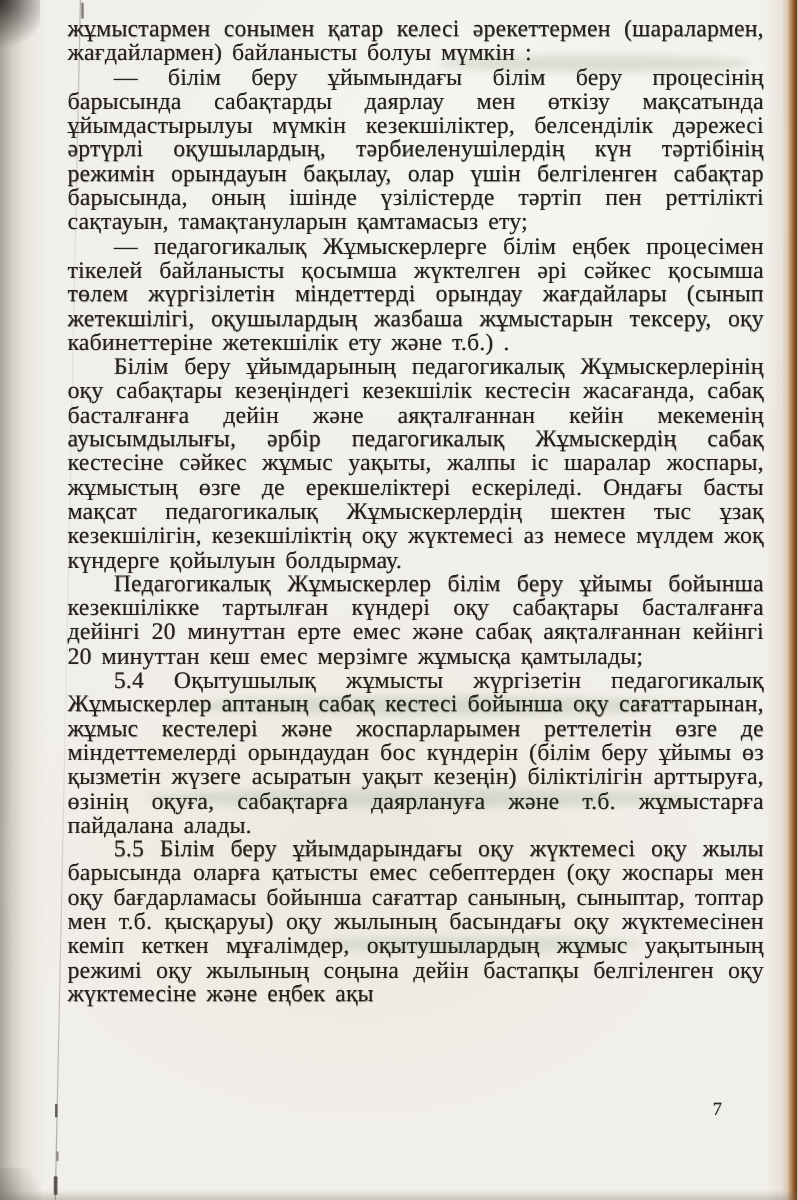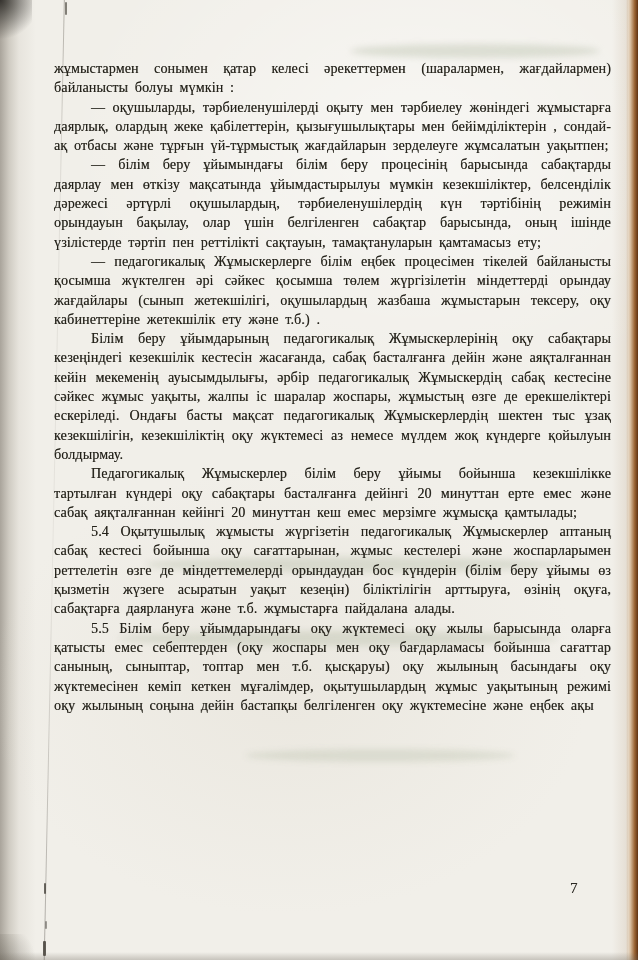--- a/index.html
+++ b/index.html
@@ -69,27 +69,26 @@
   .smudge.s1 { left: 350px; top: 44px;  width: 250px; height: 14px; }
   .smudge.s2 { left: 145px; top: 557px; width: 415px; height: 15px; }
   .smudge.s3 { left: 118px; top: 631px; width: 440px; height: 15px; }
   .smudge.s4 { left: 245px; top: 749px; width: 270px; height: 13px; opacity: .85; }
   
   .text-block {
     position: absolute;
     left: 54px; top: 14px;
     width: 557px;
     color: #232119;
-    font-size: 14px;
+    font-size: 19px;
     line-height: 19.3px;
     text-align: justify;
     letter-spacing: 0.15px;
     word-spacing: 3px;
     text-shadow: 0.3px 0.3px 0.6px rgba(42,40,35,0.55);
-    margin-top: 45px;
   }
   .text-block p {
     margin: 0;
     text-indent: 37px;
   }
   .text-block p.no-indent { text-indent: 0; }
   .page-number {
     position: absolute;
     left: 570px; top: 880px;
     color: #2a2822;
@@ -109,21 +108,20 @@
   <div class="mark m4"></div>
   <div class="corner-tl"></div>
   <div class="corner-bl"></div>
   <div class="smudge s1"></div>
   <div class="smudge s2"></div>
   <div class="smudge s3"></div>
   <div class="smudge s4"></div>
 
   <div class="text-block">
     <p class="no-indent">жұмыстармен сонымен қатар келесі әрекеттермен (шаралармен, жағдайлармен) байланысты болуы мүмкін :</p>
-    <p>— оқушыларды, тәрбиеленушілерді оқыту мен тәрбиелеу жөніндегі жұмыстарға даярлық, олардың жеке қабілеттерін, қызығушылықтары мен бейімділіктерін , сондай-ақ отбасы және тұрғын үй-тұрмыстық жағдайларын зерделеуге жұмсалатын уақытпен;</p>
     <p>— білім беру ұйымындағы білім беру  процесінің барысында сабақтарды даярлау мен өткізу мақсатында ұйымдастырылуы мүмкін кезекшіліктер, белсенділік дәрежесі әртүрлі оқушылардың, тәрбиеленушілердің күн тәртібінің режимін орындауын бақылау, олар үшін белгіленген сабақтар барысында, оның ішінде үзілістерде тәртіп пен реттілікті сақтауын, тамақтануларын қамтамасыз ету;</p>
     <p>— педагогикалық Жұмыскерлерге білім еңбек процесімен тікелей байланысты қосымша жүктелген әрі сәйкес қосымша төлем жүргізілетін міндеттерді орындау жағдайлары (сынып жетекшілігі, оқушылардың жазбаша жұмыстарын тексеру, оқу кабинеттеріне жетекшілік ету және т.б.) .</p>
     <p>Білім беру ұйымдарының педагогикалық Жұмыскерлерінің оқу сабақтары кезеңіндегі кезекшілік кестесін жасағанда, сабақ басталғанға дейін және аяқталғаннан кейін мекеменің ауысымдылығы, әрбір педагогикалық Жұмыскердің сабақ кестесіне сәйкес жұмыс уақыты, жалпы іс шаралар жоспары, жұмыстың өзге де ерекшеліктері ескеріледі. Ондағы басты мақсат педагогикалық Жұмыскерлердің шектен тыс ұзақ кезекшілігін, кезекшіліктің оқу жүктемесі аз немесе мүлдем жоқ күндерге қойылуын болдырмау.</p>
     <p>Педагогикалық Жұмыскерлер білім беру ұйымы бойынша кезекшілікке тартылған күндері оқу сабақтары басталғанға дейінгі 20 минуттан ерте емес және сабақ аяқталғаннан кейінгі 20 минуттан кеш емес мерзімге жұмысқа қамтылады;</p>
     <p>5.4 Оқытушылық жұмысты жүргізетін педагогикалық Жұмыскерлер аптаның сабақ кестесі бойынша оқу сағаттарынан, жұмыс кестелері және жоспарларымен реттелетін өзге де міндеттемелерді орындаудан бос күндерін (білім беру ұйымы өз қызметін жүзеге асыратын уақыт кезеңін) біліктілігін арттыруға, өзінің оқуға, сабақтарға даярлануға және т.б. жұмыстарға пайдалана алады.</p>
     <p>5.5 Білім беру ұйымдарындағы оқу жүктемесі оқу жылы барысында оларға қатысты емес себептерден (оқу жоспары мен оқу бағдарламасы бойынша сағаттар санының, сыныптар, топтар мен т.б. қысқаруы) оқу жылының басындағы оқу жүктемесінен кеміп кеткен мұғалімдер, оқытушылардың жұмыс уақытының режимі оқу жылының соңына дейін бастапқы белгіленген оқу жүктемесіне және еңбек ақы</p>
   </div>
 
   <div class="page-number">7</div>
 

